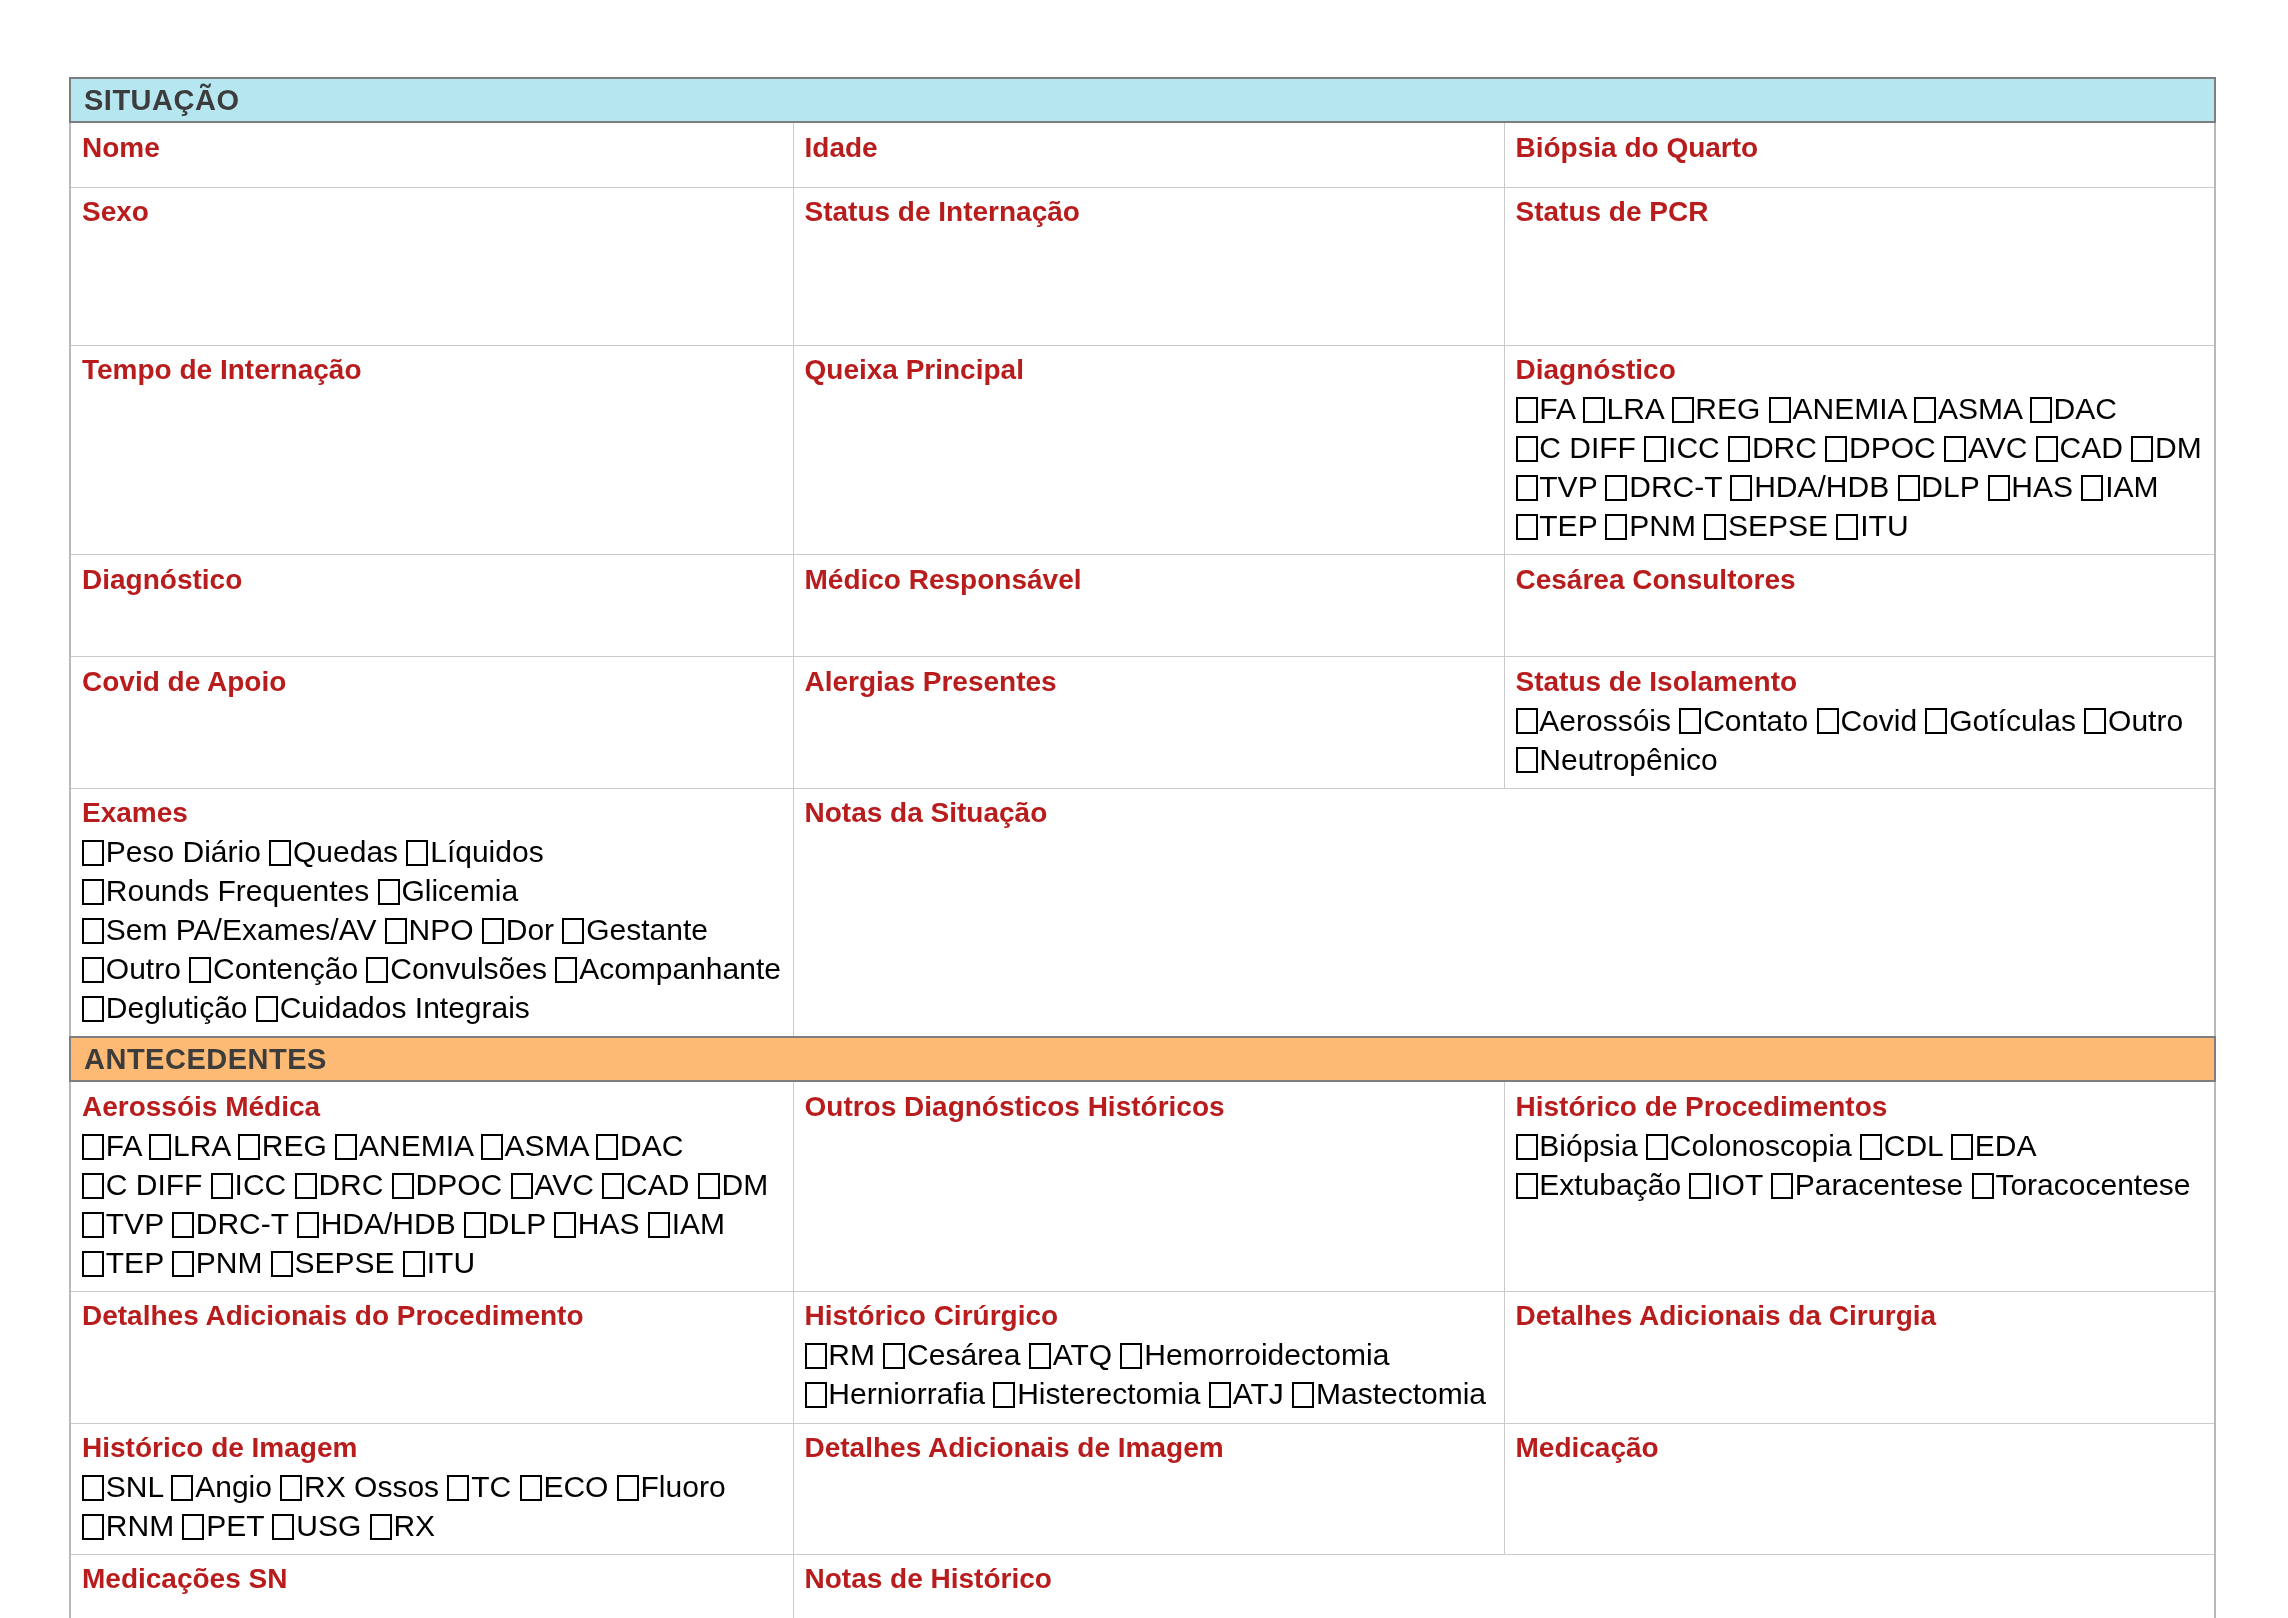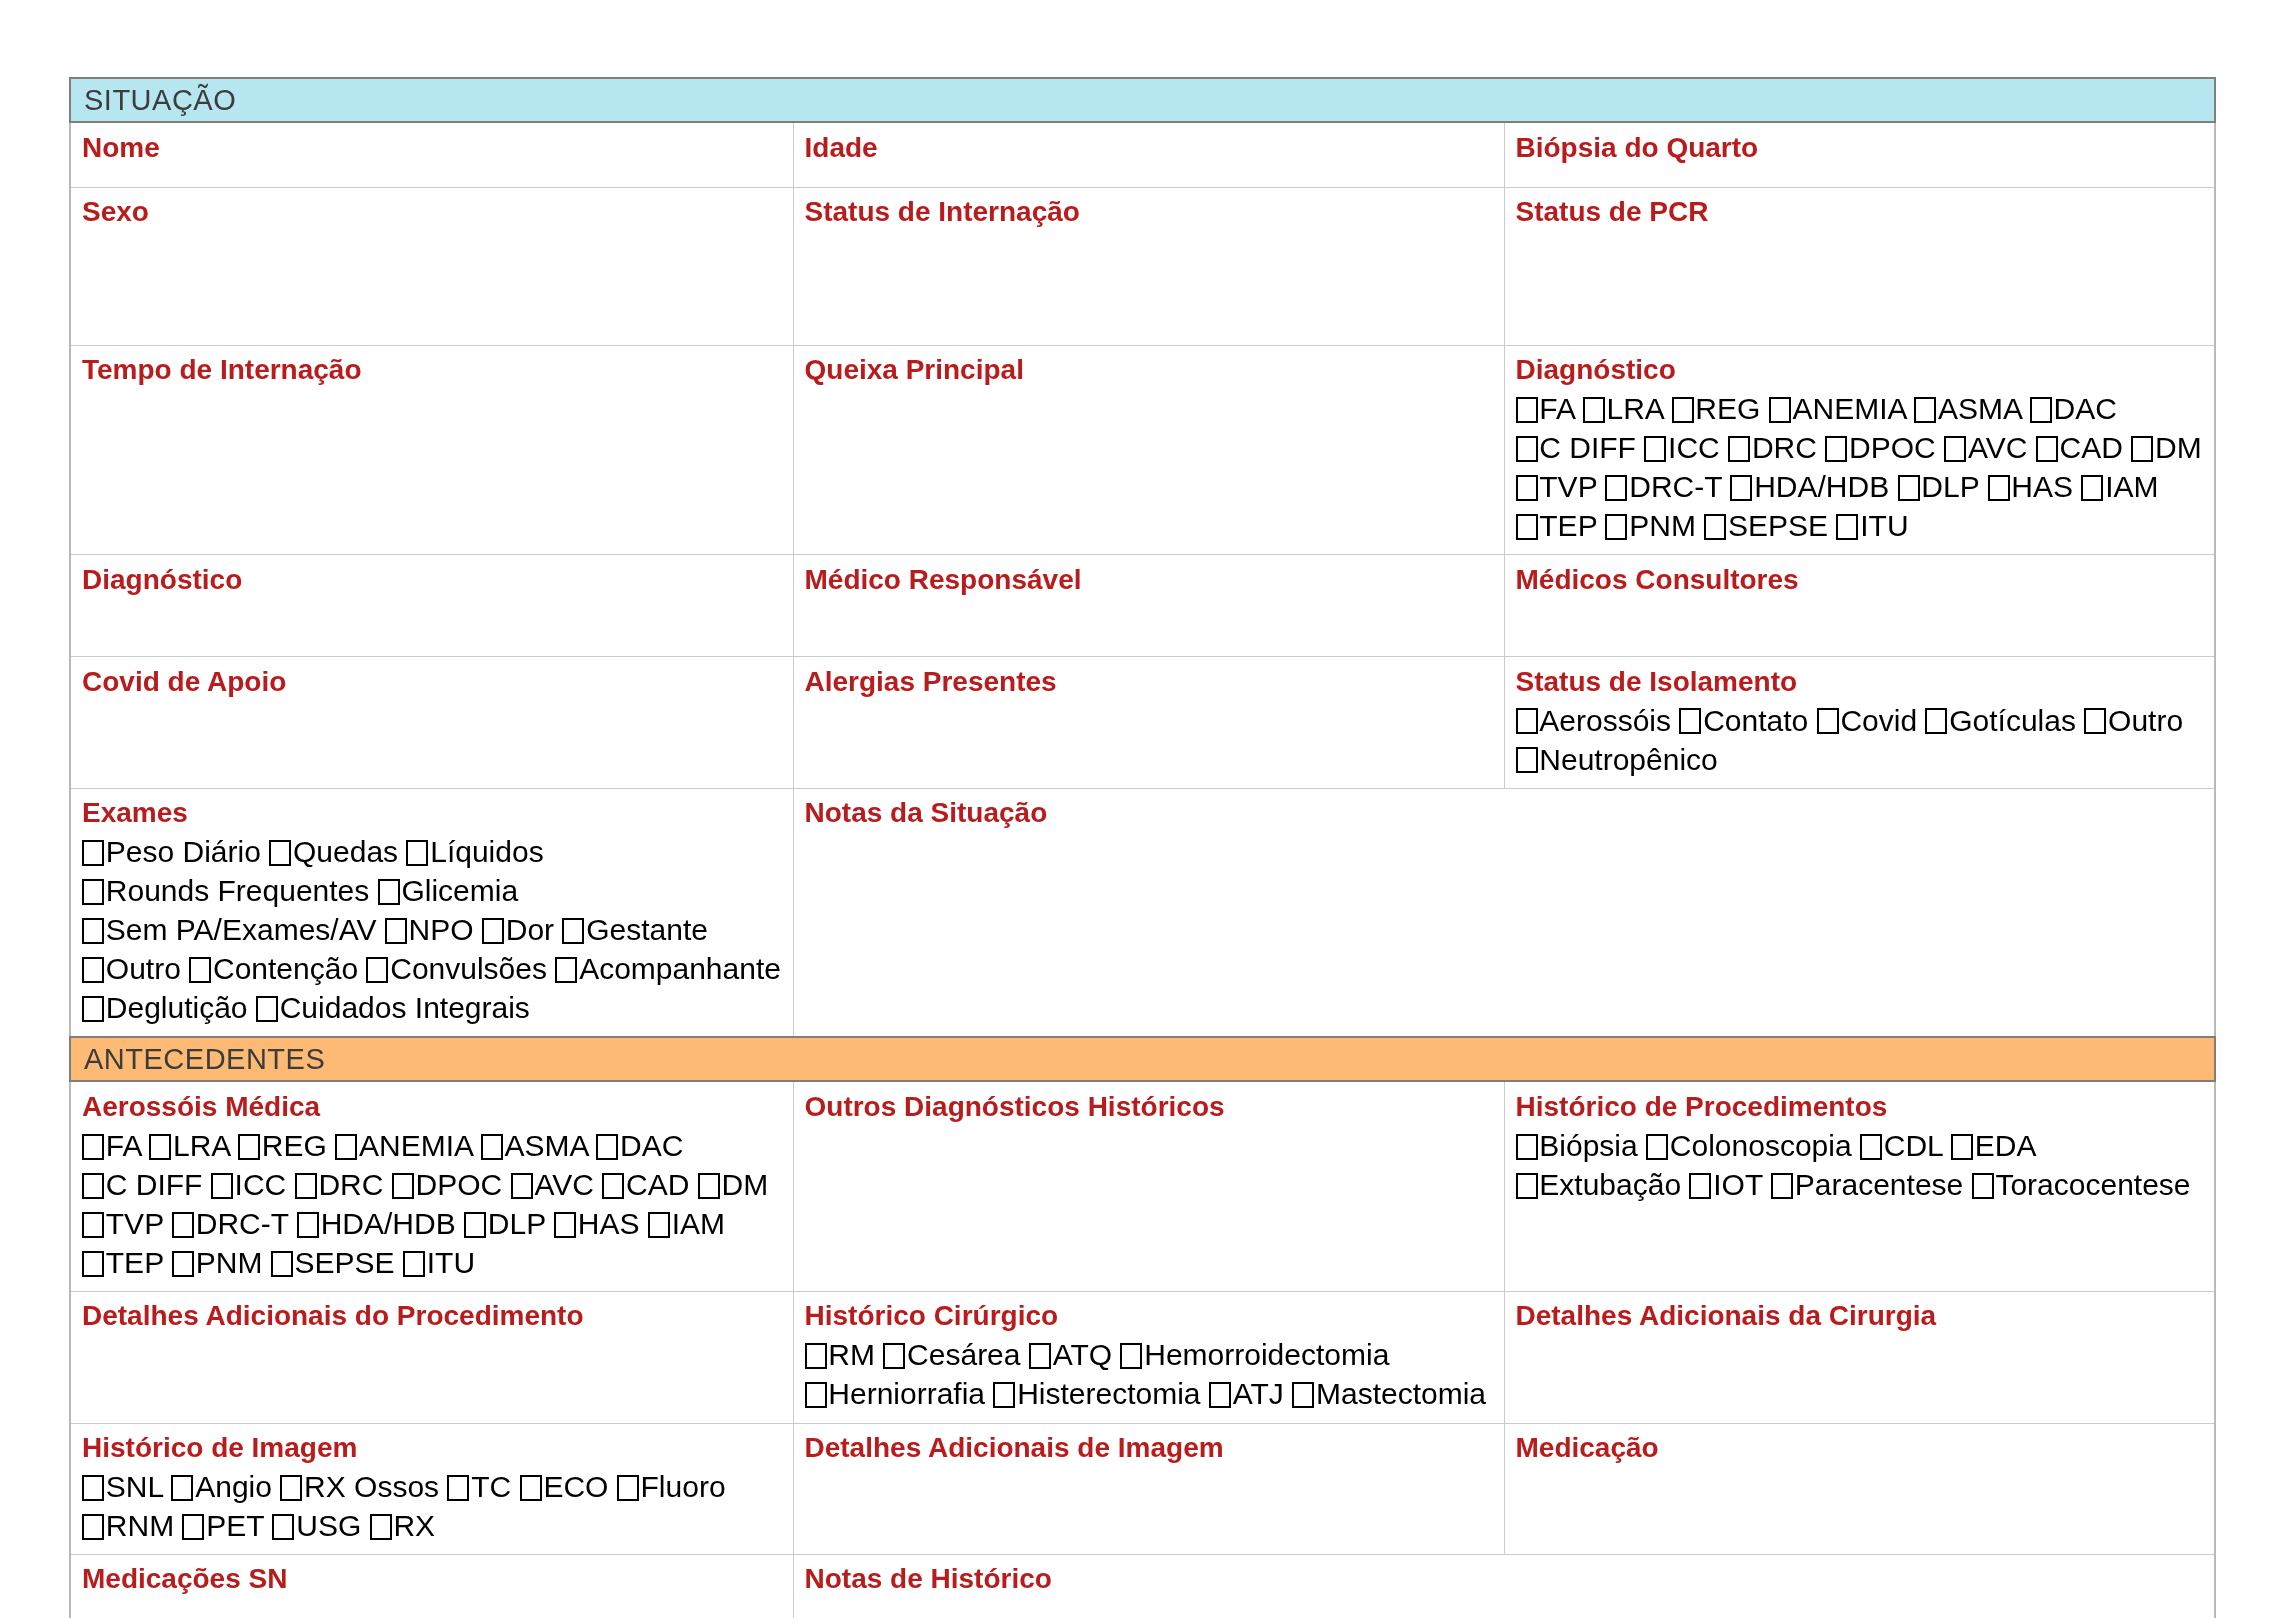--- a/index.html
+++ b/index.html
@@ -13,21 +13,21 @@
     border-collapse:collapse;table-layout:fixed;
     border:2.8px solid #b9b9b9;
   }
   col.c1{width:723px}col.c2{width:711px}col.c3{width:711px}
   td{
     border:1.8px solid #cbcbcb;vertical-align:top;
     padding:7.4px 11px 9.2px 11px;background:#fff;
   }
   th.band{
     text-align:left;border:2.8px solid #7e7e7e;
-    font-size:29px;font-weight:normal;color:#3c3c3c;
+    font-size:29px;font-weight:bold;color:#3c3c3c;
     padding:4.6px 13px;letter-spacing:0.5px;
   }
   tr.h-band{height:41px}
   tr.r-70{height:65px}  tr.r-171{height:158px} tr.r-202{height:186px}
   tr.r-110{height:102px} tr.r-127{height:117px} tr.r-256{height:236px}
   tr.r-204{height:188px} tr.r-126{height:116px} tr.r-132{height:122px}
   tr.r-117{height:108px}
   .cell-label{font-weight:bold;font-size:28px;line-height:1.22;color:#b91c1c;}
   .cb-list{font-size:30px;line-height:1.3;margin-top:1.8px;}
   .cb-item{white-space:nowrap;}
@@ -88,21 +88,21 @@
       </td>
     </tr>
     <tr class="r-110">
       <td>
         <div class="cell-label">Diagnóstico</div>
       </td>
       <td>
         <div class="cell-label">Médico Responsável</div>
       </td>
       <td>
-        <div class="cell-label">Médicos Consultores</div>
+        <div class="cell-label">Cesárea Consultores</div>
       </td>
     </tr>
     <tr class="r-127">
       <td>
         <div class="cell-label">Covid de Apoio</div>
       </td>
       <td>
         <div class="cell-label">Alergias Presentes</div>
       </td>
       <td>

